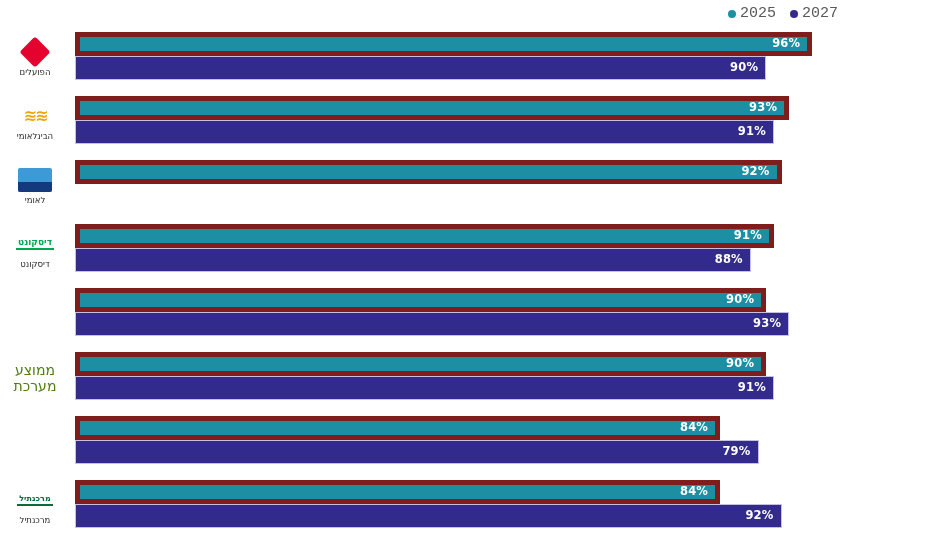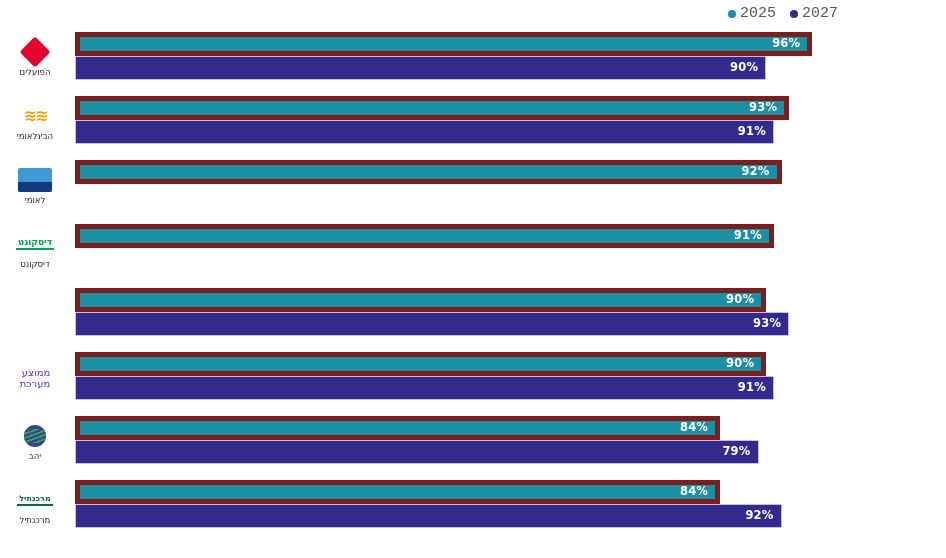--- a/index.html
+++ b/index.html
@@ -25,21 +25,21 @@
   .cat{
     position:absolute;left:0;top:0;width:70px;height:64px;
     display:flex;flex-direction:column;align-items:center;justify-content:center;
     gap:3px;
   }
   .logo{height:26px;display:flex;align-items:center;justify-content:center;}
   .cat-label{
     font-size:8.5px;color:#262626;text-align:center;line-height:1.15;
     direction:rtl;white-space:pre-line;
   }
-  .cat.noLogo .cat-label{font-size:10px;color:#6d28d9;text-align:right;}
+  .cat.noLogo .cat-label{font-size:14px;color:#4d7c0f;}
 
   .bars{position:absolute;left:0;top:0;right:0;height:64px;}
   .bar{
     position:absolute;height:24px;
     display:flex;align-items:center;justify-content:flex-end;
     box-sizing:border-box;padding-right:7px;
   }
   .bar.b2025{top:6px;background:#1c8fa2;border:5px solid #7f1d1d;}
   .bar.b2024{top:30px;background:#332a8e;border:1px solid #c6bfe3;}
   .bar-val{
@@ -126,20 +126,23 @@
         <div class="cat">
           <span class="logo">
             <span class="disc-logo">דיסקונט</span>
           </span>
           <span class="cat-label">דיסקונט</span>
         </div>
         <div class="bars">
           <div class="bar b2025" style="left:75px;width:698.88px">
             <span class="bar-val">91%</span>
           </div>
+          <div class="bar b2024" style="left:75px;width:675.8399999999999px">
+            <span class="bar-val">88%</span>
+          </div>
         </div>
       </div>
       <div class="row">
         <div class="bars">
           <div class="bar b2025" style="left:75px;width:691.1999999999999px">
             <span class="bar-val">90%</span>
           </div>
           <div class="bar b2024" style="left:75px;width:714.24px">
             <span class="bar-val">93%</span>
           </div>
@@ -153,26 +156,20 @@
         <div class="bars">
           <div class="bar b2025" style="left:75px;width:691.1999999999999px">
             <span class="bar-val">90%</span>
           </div>
           <div class="bar b2024" style="left:75px;width:698.88px">
             <span class="bar-val">91%</span>
           </div>
         </div>
       </div>
       <div class="row">
-        <div class="cat">
-          <span class="logo">
-            <span class="yahav-logo"></span>
-          </span>
-          <span class="cat-label">יהב</span>
-        </div>
         <div class="bars">
           <div class="bar b2025" style="left:75px;width:645.12px">
             <span class="bar-val">84%</span>
           </div>
           <div class="bar b2024" style="left:75px;width:683.52px">
             <span class="bar-val">79%</span>
           </div>
         </div>
       </div>
       <div class="row">

